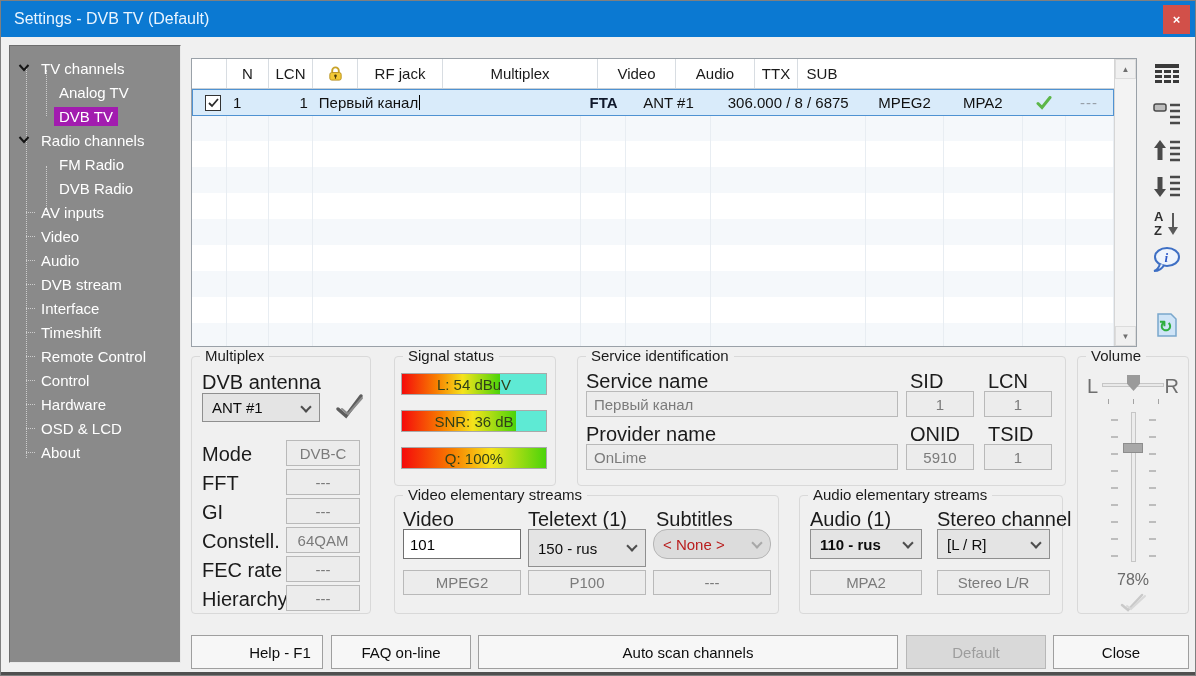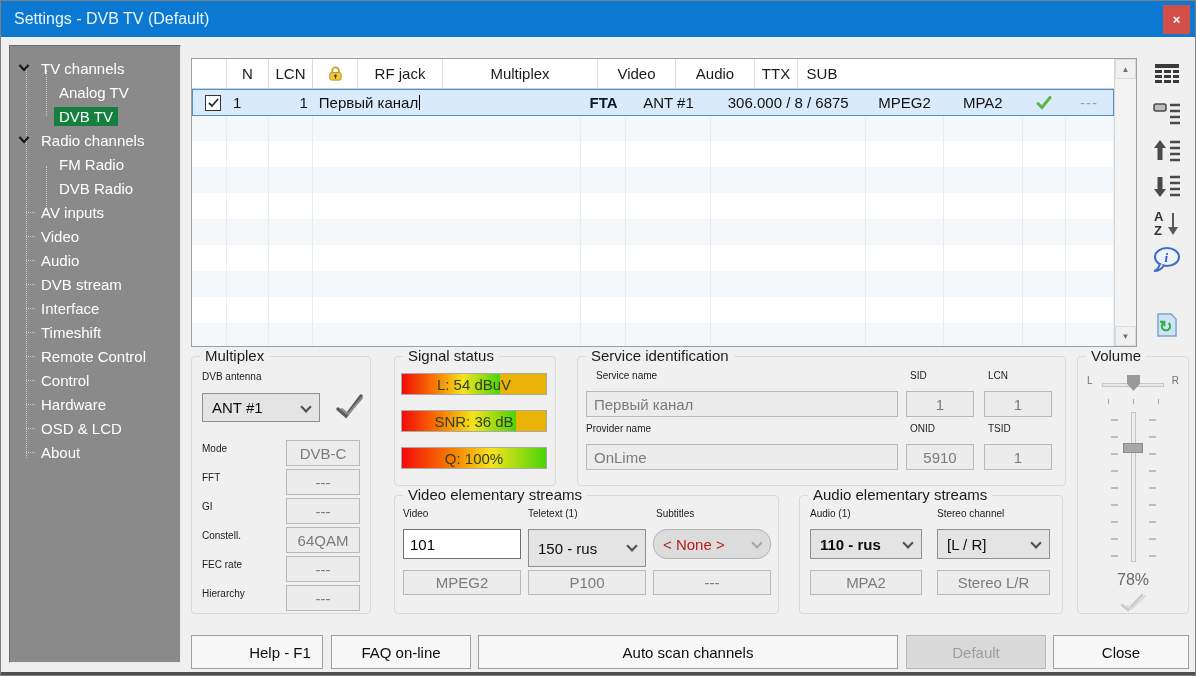--- a/index.html
+++ b/index.html
@@ -12,21 +12,21 @@
   .titlebar .title { color:#eaf5ff; font-size:16px; padding-left:13px; }
   .close-btn { position:absolute; right:5px; top:4px; width:27px; height:29px; background:#d25049; color:#fff;
                display:flex; align-items:center; justify-content:center; font-size:13px; font-weight:bold; cursor:pointer; }
 
   
   .sidebar { position:absolute; left:8px; top:44px; width:172px; height:618px; background:#8a8a8a;
              border:1px solid; border-color:#6d6d6d #e9e9e9 #e9e9e9 #6d6d6d; padding-top:10px; }
   .vline { position:absolute; border-left:1px dotted #cdcdcd; width:0; }
   .tree-item { position:relative; height:24px; display:flex; align-items:center; color:#fff; font-size:15px; cursor:pointer; }
   .tree-item .lbl { padding:1px 5px; white-space:nowrap; }
-  .tree-item.sel .lbl { background:#15803d; }
+  .tree-item.sel .lbl { background:#a21caf; }
   .lv0 { padding-left:26px; }
   .lv1 { padding-left:44px; }
   .chev { position:absolute; left:8px; top:7px; }
   .dash::before { content:""; position:absolute; left:16px; top:12px; width:9px; border-top:1px dotted #cdcdcd; }
   .dash1::before { left:36px; }
 
   
   .table { position:absolute; left:190px; top:57px; width:946px; height:289px; background:#fff; border:1px solid #9aa1a8; }
   .thead { display:flex; height:30px; width:922px; border-bottom:1px solid #c9d0d6; background:#fff; }
   .hc { display:flex; align-items:center; justify-content:center; font-size:15px; color:#1a1a1a; border-right:1px solid #d8dde2; height:100%; }
@@ -49,34 +49,34 @@
   .sarrow { position:absolute; left:0; width:21px; height:20px; background:#f0f0f0; border:1px solid #dcdcdc;
             display:flex; align-items:center; justify-content:center; font-size:8px; color:#6f6f6f; cursor:pointer; }
   .sarrow.up { top:0; } .sarrow.down { bottom:0; }
 
   
   .tool { position:absolute; left:1150px; width:32px; height:32px; display:flex; align-items:center; justify-content:center; cursor:pointer; }
 
   
   .group { position:absolute; border:1px solid #d9d9d9; border-radius:4px; }
   .gtitle { position:absolute; top:-10px; left:8px; background:#f0f0f0; padding:0 5px; font-size:15px; color:#1b1b1b; white-space:nowrap; }
-  .flabel { position:absolute; font-size:10px; color:#1b1b1b; white-space:nowrap; }
+  .flabel { position:absolute; font-size:20px; color:#1b1b1b; white-space:nowrap; }
   .ro { position:absolute; background:#ececec; border:1px solid #b9b9b9; color:#7b7b7b; font-size:15px;
         display:flex; align-items:center; justify-content:center; }
   .ro.left { justify-content:flex-start; padding-left:7px; }
   .dd { position:absolute; background:#e4e4e4; border:1px solid #8f8f8f; font-size:15px; color:#0c0c0c;
         display:flex; align-items:center; padding-left:9px; cursor:pointer; }
   .dd .dchev { position:absolute; right:9px; top:40%; width:8px; height:8px; border-right:2px solid #4d4d4d;
                border-bottom:2px solid #4d4d4d; transform:translateY(-25%) rotate(45deg); }
   .dd.disabled { background:#dcdcdc; color:#b91c1c; border-color:#b5b5b5; cursor:default;border-radius:14px; }
   .dd.disabled .dchev { border-color:#a8a8a8; }
   .ti { position:absolute; background:#fff; border:1px solid #707070; font-size:15px; color:#000; padding:0 6px; outline:none; font-family:"Liberation Sans", sans-serif; }
 
   
-  .bar { position:relative; width:146px; height:22px; border:1px solid #a9a9a9; background:#eab308; margin-bottom:15px; }
+  .bar { position:relative; width:146px; height:22px; border:1px solid #a9a9a9; background:#5eead4; margin-bottom:15px; }
   .bar .fill { position:absolute; left:0; top:0; bottom:0; background:linear-gradient(90deg,#f40b0b 0%,#f87e00 35%,#f5e31c 62%,#4ad40a 100%); }
   .bar .blabel { position:absolute; inset:0; display:flex; align-items:center; justify-content:center; font-size:15px; color:#314018; }
 
   
   .htrack { position:absolute; height:4px; background:#e9e9e9; border:1px solid #c6c6c6; }
   .hthumb { position:absolute; width:13px; height:16px; background:#9a9a9a; clip-path:polygon(0 0,100% 0,100% 55%,50% 100%,0 55%); cursor:pointer; }
   .vtrack { position:absolute; width:5px; background:#ececec; border:1px solid #c6c6c6; }
   .vthumb { position:absolute; width:20px; height:10px; background:#a8a8a8; border:1px solid #8d8d8d; cursor:pointer; }
   .vticks { position:absolute; width:7px; background:repeating-linear-gradient(180deg,#bdbdbd 0 2px,transparent 2px 17px); }
   .btick { position:absolute; width:1px; height:5px; background:#a3a3a3; }
@@ -338,21 +338,21 @@
       </div>
       <div class="bar">
         <div class="fill" style="width: 100%;"></div>
         <div class="blabel">Q: 100%</div>
       </div>
     </div>
   </div>
 
   <div class="group" style="left:576px; top:355px; width:489px; height:130px;">
     <span class="gtitle">Service identification</span>
-    <span class="flabel" style="left:18px; top:13px;">Service name</span>
+    <span class="flabel" style="left:8px; top:13px;">Service name</span>
     <span class="flabel" style="left:332px; top:13px;">SID</span>
     <span class="flabel" style="left:410px; top:13px;">LCN</span>
     <div class="ro left" style="left:8px; top:34px; width:312px; height:26px;">Первый канал</div>
     <div class="ro" style="left:328px; top:34px; width:68px; height:26px;">1</div>
     <div class="ro" style="left:406px; top:34px; width:68px; height:26px;">1</div>
     <span class="flabel" style="left:8px; top:66px;">Provider name</span>
     <span class="flabel" style="left:332px; top:66px;">ONID</span>
     <span class="flabel" style="left:410px; top:66px;">TSID</span>
     <div class="ro left" style="left:8px; top:87px; width:312px; height:26px;">OnLime</div>
     <div class="ro" style="left:328px; top:87px; width:68px; height:26px;">5910</div>

